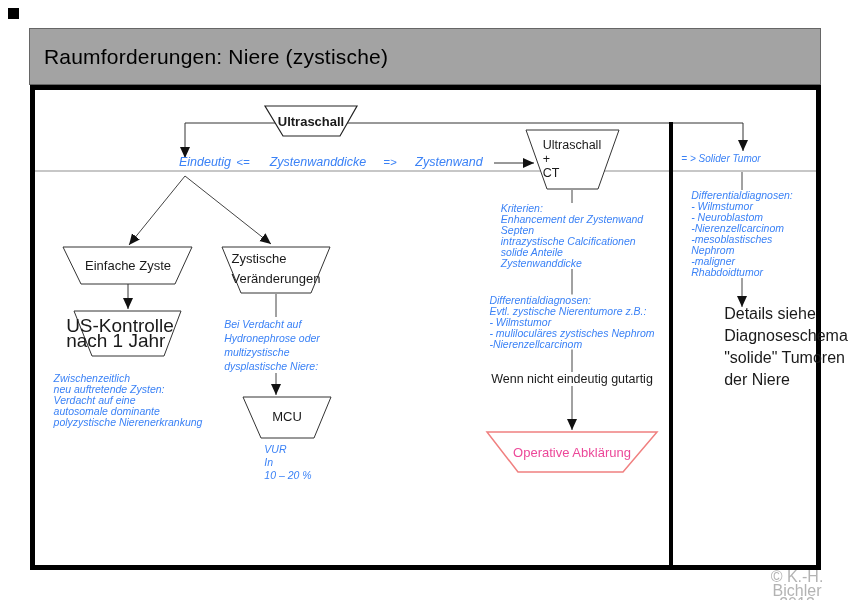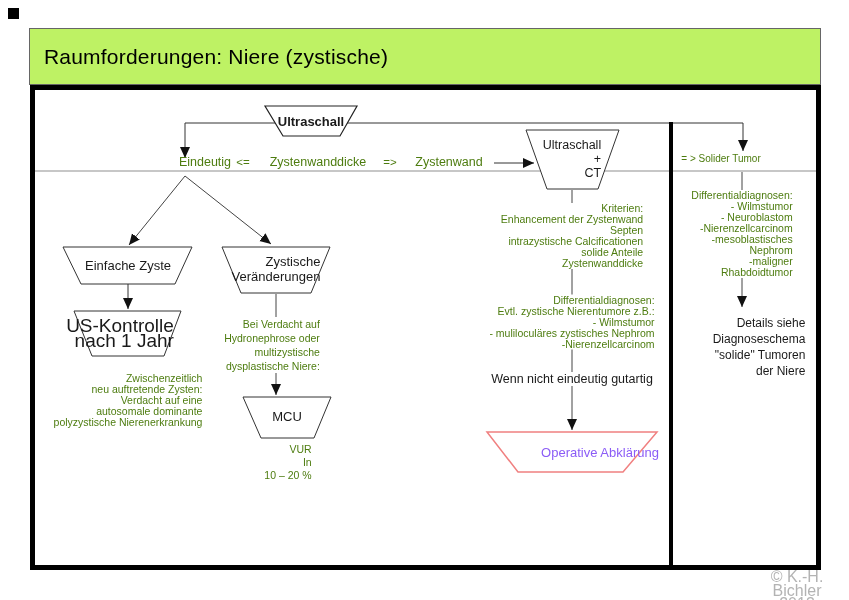--- a/index.html
+++ b/index.html
@@ -1,26 +1,26 @@
 <!DOCTYPE html>
 <html><head>
 <meta charset="utf-8">
 <style>
   html,body{margin:0;padding:0;background:#fff;}
   #canvas{position:relative;width:849px;height:600px;background:#fff;overflow:hidden;
           font-family:"Liberation Sans", sans-serif;color:#1a1a1a;}
   .corner-mark{position:absolute;left:8px;top:8px;width:11px;height:11px;background:#000;}
   .title-box{position:absolute;left:29px;top:28px;width:792px;height:57px;box-sizing:border-box;
-             border:1px solid #666;background:#bef264;display:flex;align-items:center;}
+             border:1px solid #666;background:#a3a3a3;display:flex;align-items:center;}
   .title-box span{font-size:21px;color:#000;padding-left:14px;letter-spacing:.2px;}
   .main-frame{position:absolute;left:30px;top:85px;width:791px;height:485px;box-sizing:border-box;
               border:5px solid #000;background:#fff;}
   svg.wires{position:absolute;left:0;top:0;width:849px;height:600px;}
-  .label{position:absolute;transform:translate(-50%,-50%);text-align:right;white-space:pre-line;color:#1a1a1a;}
-  .it{color:#4d7c0f;}
+  .label{position:absolute;transform:translate(-50%,-50%);text-align:left;white-space:pre-line;color:#1a1a1a;}
+  .it{font-style:italic;color:#3b82f6;}
   .wbg{background:#fff;padding:0 3px;}
   .bold{font-weight:bold;}
   .copyright{position:absolute;left:745px;top:570px;font-size:16px;line-height:13.5px;
              color:#b3b3b3;white-space:pre-line;text-align:center;}
 </style>
 </head>
 <body>
 
 <div id="canvas">
 
@@ -81,21 +81,21 @@
 
   <div class="label" style="left:128px;top:265px;font-size:13px">Einfache Zyste</div>
   <div class="label" style="left:120px;top:333px;font-size:19px;line-height:15px">US-Kontrolle
 nach 1 Jahr</div>
   <div class="label it" style="left:128px;top:400px;font-size:10.5px;line-height:11px">Zwischenzeitlich
 neu auftretende Zysten:
 Verdacht auf eine
 autosomale dominante
 polyzystische Nierenerkrankung</div>
 
-  <div class="label" style="left:276px;top:269px;font-size:13px;line-height:15px">Zystische
+  <div class="label" style="left:276px;top:269px;font-size:13px;line-height:20px">Zystische
 Veränderungen</div>
   <div class="label it wbg" style="left:272px;top:345px;font-size:10.5px;line-height:14px">Bei Verdacht auf
 Hydronephrose oder
 multizystische
 dysplastische Niere:</div>
   <div class="label" style="left:287px;top:416px;font-size:13px">MCU</div>
   <div class="label it" style="left:288px;top:462px;font-size:10.5px;line-height:13px">VUR
 In
 10 – 20 %</div>
 
@@ -107,28 +107,28 @@
 Septen
 intrazystische Calcificationen
 solide Anteile
 Zystenwanddicke</div>
   <div class="label it wbg" style="left:572px;top:322px;font-size:10.5px;line-height:11px">Differentialdiagnosen:
 Evtl. zystische Nierentumore z.B.:
 - Wilmstumor
 - muliloculäres zystisches Nephrom
 -Nierenzellcarcinom</div>
   <div class="label wbg" style="left:572px;top:379px;font-size:12.5px">Wenn nicht eindeutig gutartig</div>
-  <div class="label" style="left:600px;top:452px;font-size:13px;color:#8b5cf6">Operative Abklärung</div>
+  <div class="label" style="left:572px;top:452px;font-size:13px;color:#ec4899">Operative Abklärung</div>
 
   <div class="label it wbg" style="left:742px;top:234px;font-size:10.5px;line-height:11px">Differentialdiagnosen:
 - Wilmstumor
 - Neuroblastom
 -Nierenzellcarcinom
 -mesoblastisches Nephrom
 -maligner Rhabdoidtumor</div>
-  <div class="label" style="left:759px;top:347px;font-size:12px;line-height:16px">Details siehe
+  <div class="label" style="left:786px;top:347px;font-size:16px;line-height:22px">Details siehe
 Diagnoseschema
 "solide" Tumoren der Niere</div>
 
   <div class="copyright">© K.-H. Bichler
 2013</div>
 
 </div>
 
 </body></html>

